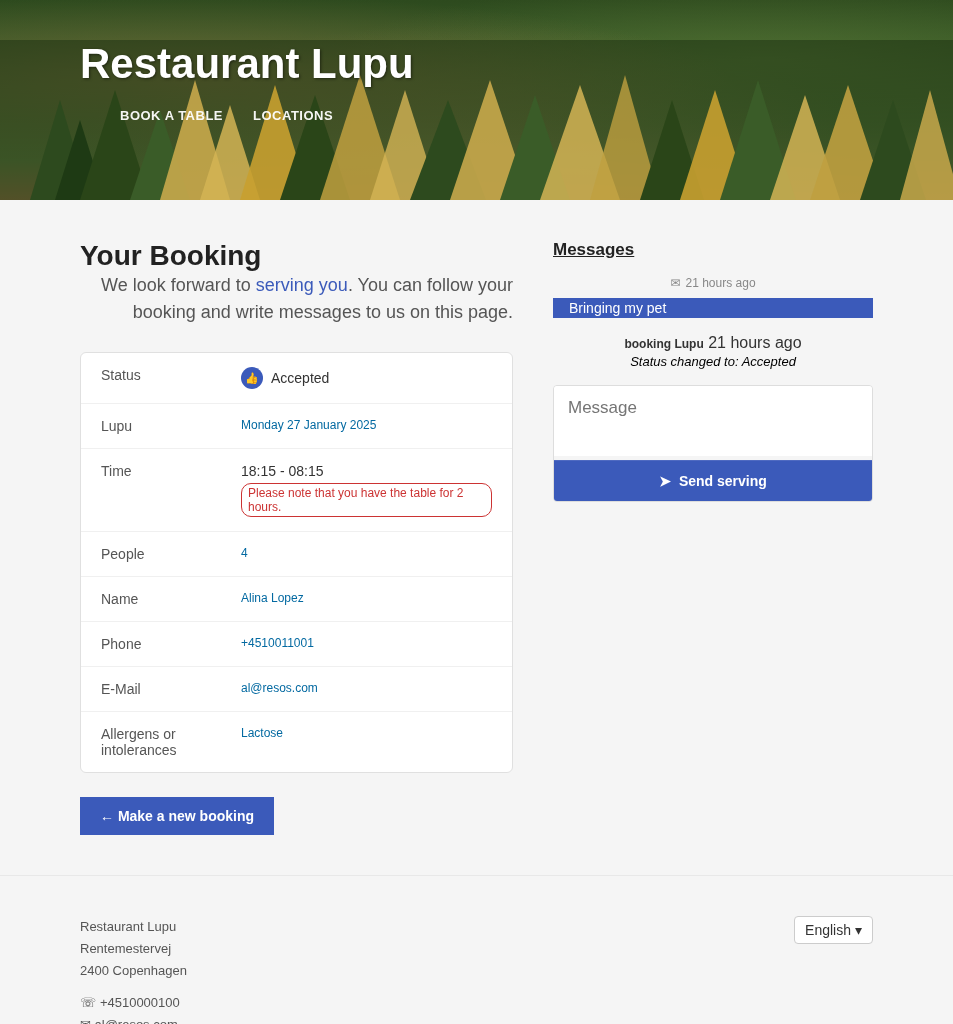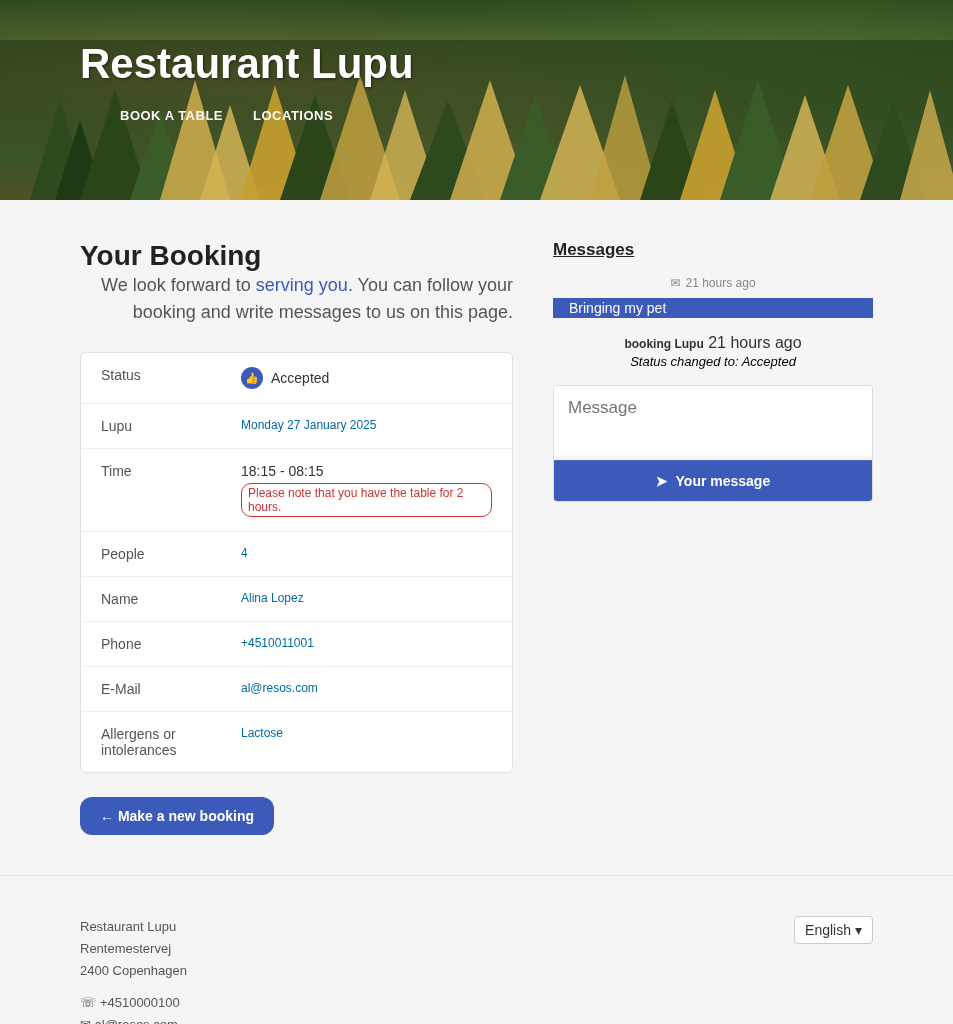--- a/index.html
+++ b/index.html
@@ -138,21 +138,21 @@
     
     .btn-new-booking {
       margin-top: 24px;
       display: inline-flex;
       align-items: center;
       gap: 8px;
       background: #3b5aba;
       color: white;
       border: none;
       padding: 11px 20px;
-      border-radius: 12px;
+      border-radius: 0;
       font-size: 14px;
       font-weight: 600;
       cursor: pointer;
       text-decoration: none;
     }
 
     
     .messages-section h2 {
       font-size: 17px;
       font-weight: 700;
@@ -381,21 +381,21 @@
       <div class="msg-system">
         <span class="msg-sender">booking Lupu</span>
         <span class="msg-sender-time"> </span><span>21 hours ago</span>
         <div class="msg-status-text">Status changed to: Accepted</div>
       </div>
 
       <div class="msg-compose">
         <textarea class="msg-input" placeholder="Message" style=""></textarea>
         <button class="btn-send">
           <span>➤</span>
-          <span>Your message</span>
+          <span>Send serving</span>
         </button>
       </div>
     </div>
   </div>
 </div>
 
 <footer class="footer">
   <div class="footer-inner">
     <div>
       <div class="footer-address">

